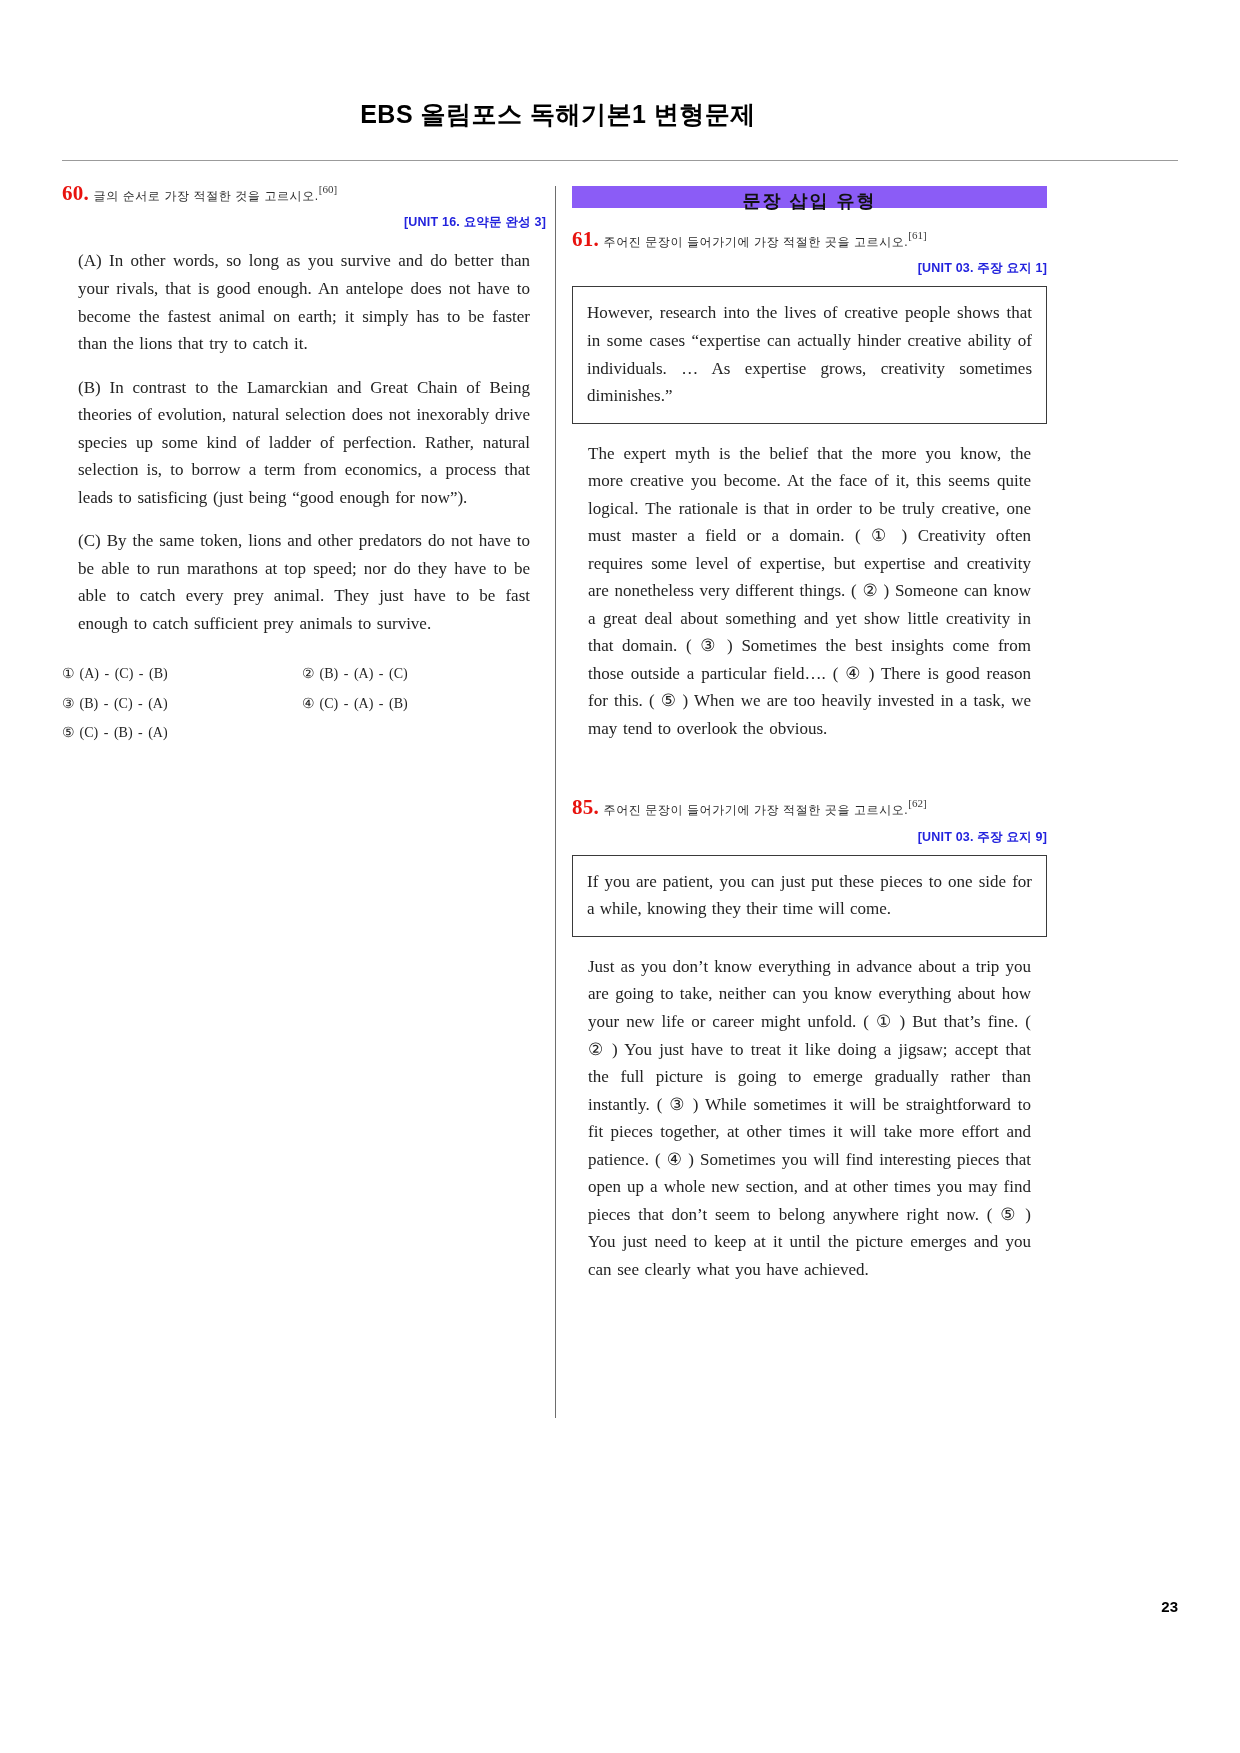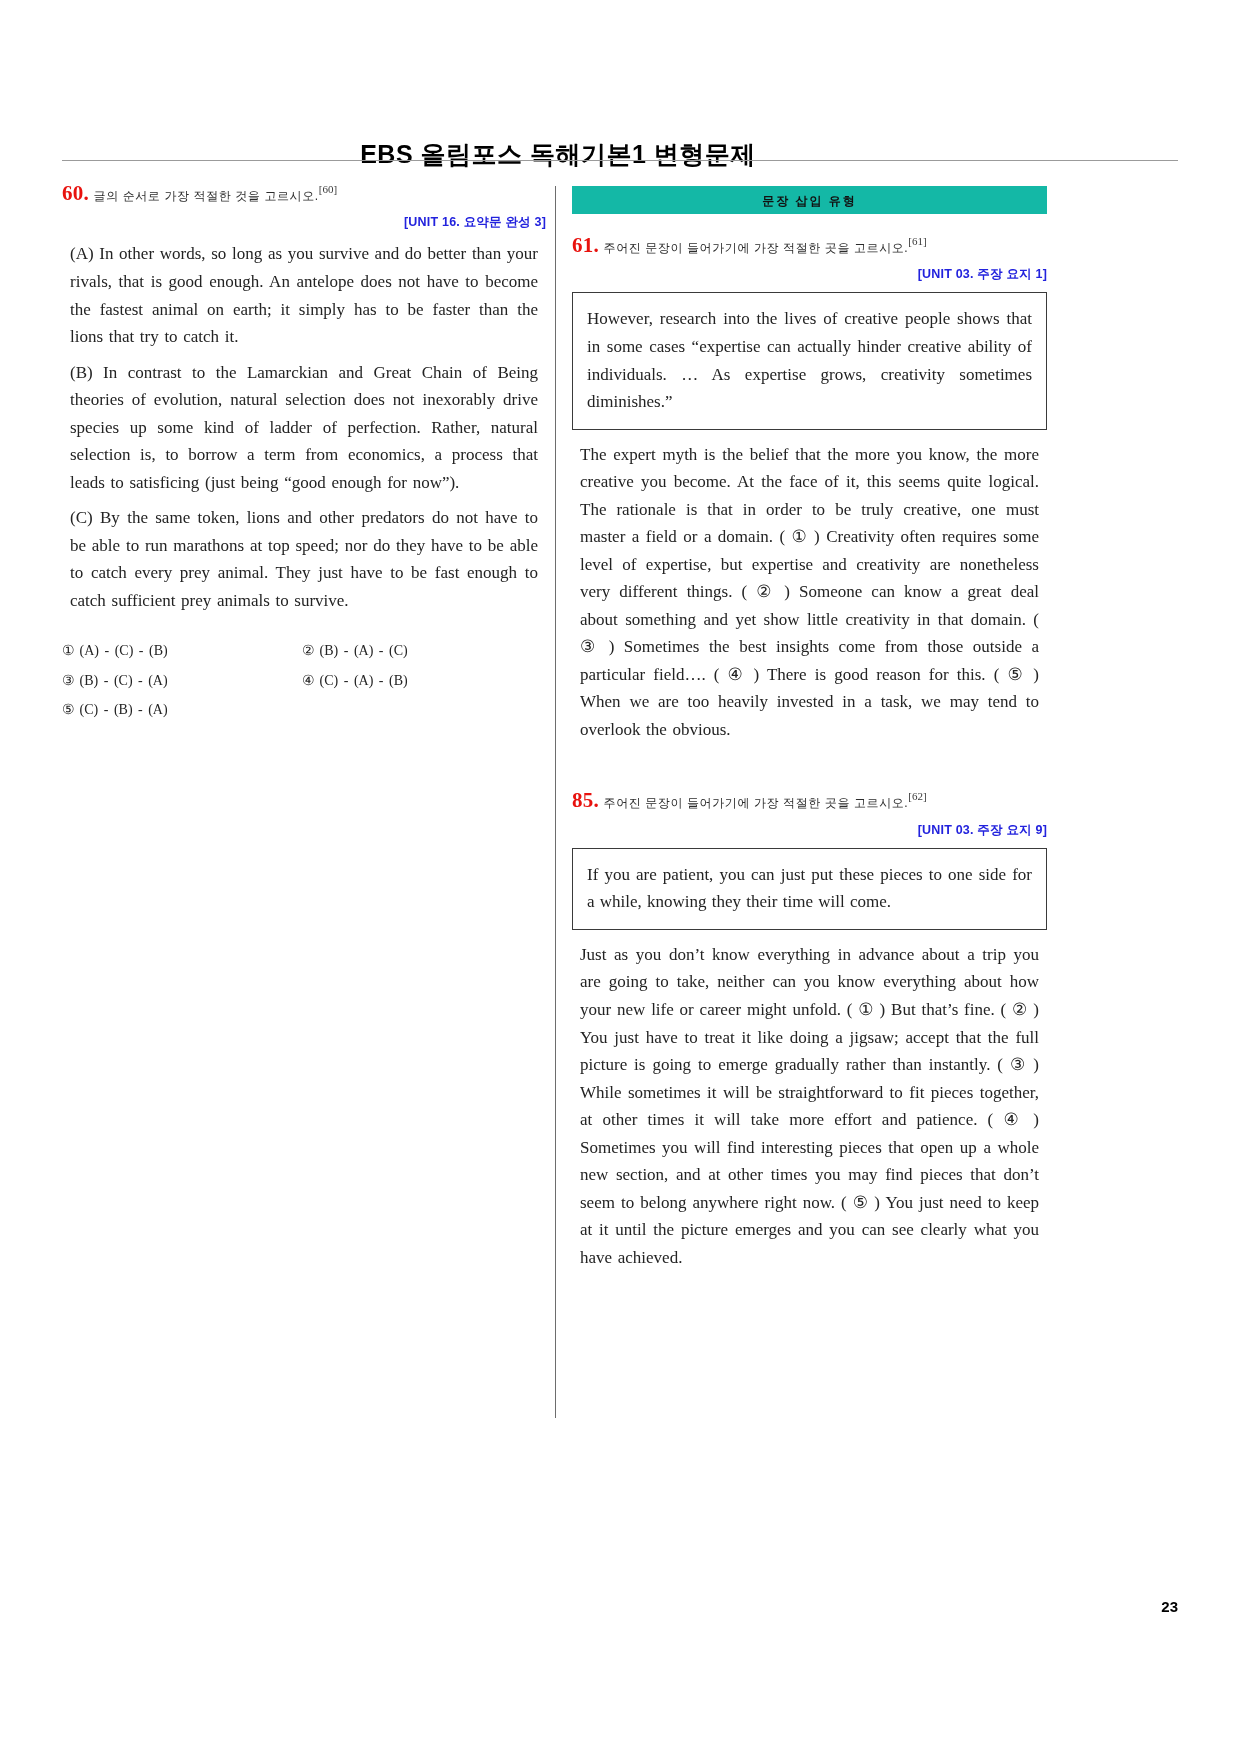--- a/index.html
+++ b/index.html
@@ -28,21 +28,20 @@
     position: absolute;
     left: 0;
     top: 98px;
     width: 1116px;
     text-align: center;
     font-family: "Liberation Sans", sans-serif;
     font-weight: bold;
     font-size: 25px;
     letter-spacing: 0.5px;
     color: #000000;
-    margin-top: 40px;
   }
   .header-rule {
     position: absolute;
     left: 62px;
     top: 160px;
     width: 1116px;
     height: 1px;
     background: #9b9b9b;
   }
 
@@ -120,21 +119,21 @@
     text-justify: inter-word;
     font-size: 17px;
     line-height: 1.62;
     word-spacing: 1px;
     color: #232323;
   }
   .indent { text-indent: 22px; }
 
   
   .body-par {
-    margin: 8px;
+    margin: 16px;
     text-align: justify;
     text-justify: inter-word;
     font-size: 17px;
     line-height: 1.62;
     word-spacing: 1.4px;
     color: #232323;
   }
   .body-block { margin-bottom: 0; }
 
   
@@ -151,27 +150,27 @@
     line-height: 1.6;
     word-spacing: 2px;
     color: #232323;
     width: 240px;
     box-sizing: border-box;
   }
   .choice .mark { margin-right: 5px; }
 
   
   .band {
-    background: #14b8a6;
-    height: 28px;
+    background: #8b5cf6;
+    height: 22px;
     line-height: 30px;
     text-align: center;
     font-family: "Liberation Sans", sans-serif;
     font-weight: bold;
-    font-size: 12px;
+    font-size: 18px;
     letter-spacing: 2px;
     color: #111111;
     margin-bottom: 16px;
   }
 
   
   .page-num {
     position: absolute;
     right: 62px;
     top: 1598px;

